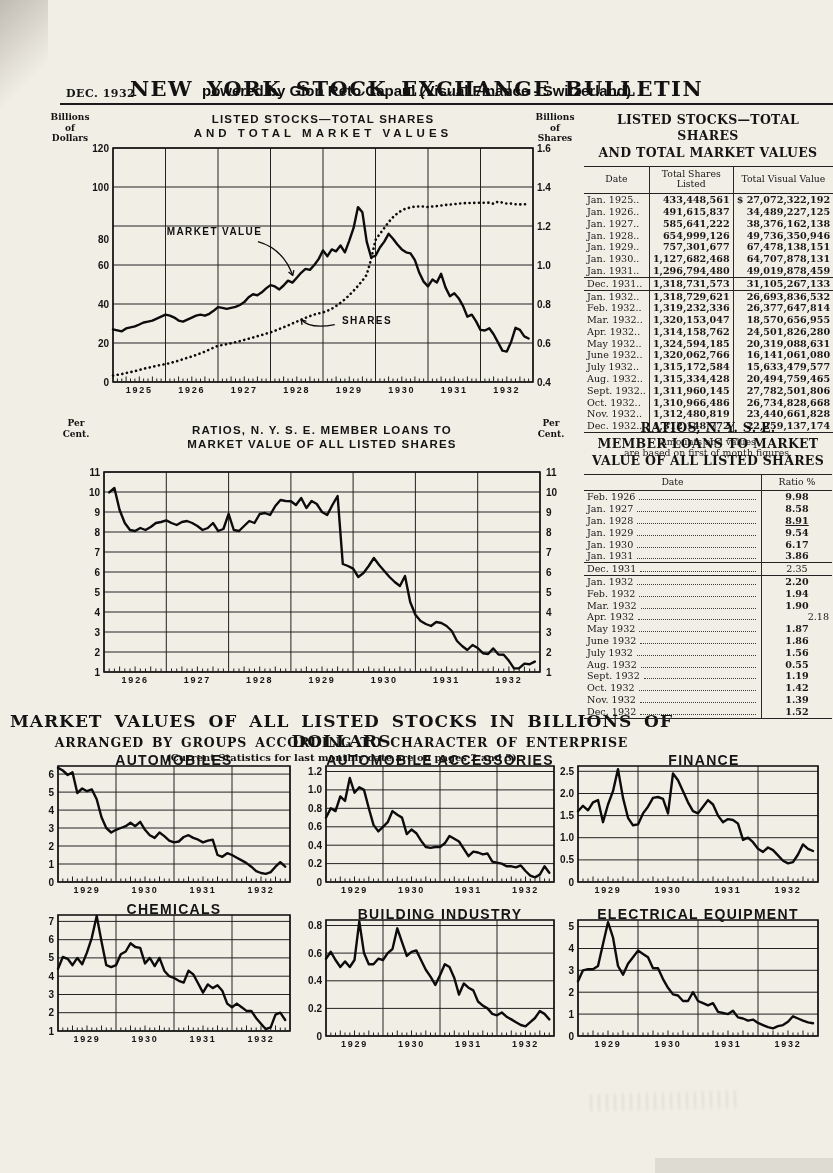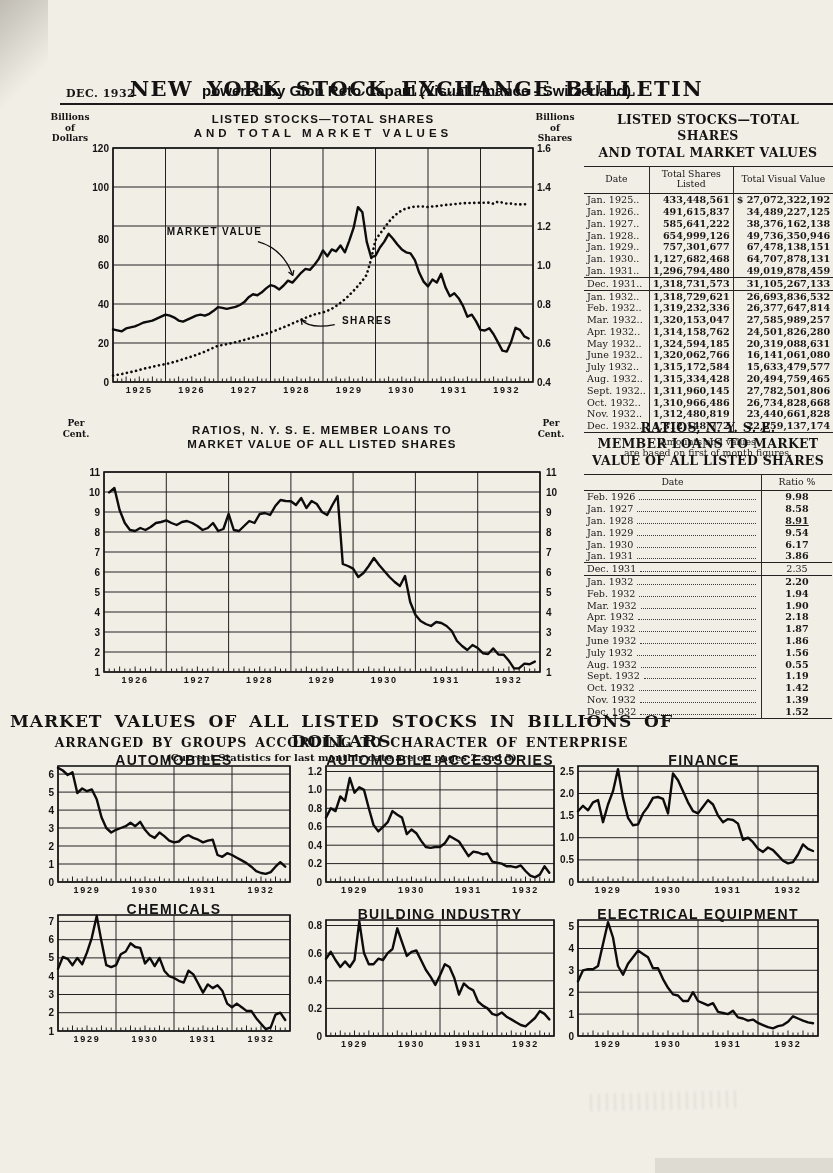--- a/index.html
+++ b/index.html
@@ -858,21 +858,21 @@
             <td class="num">26,693,836,532</td>
           </tr>
           <tr>
             <td class="datec">Feb. 1932..</td>
             <td class="num">1,319,232,336</td>
             <td class="num">26,377,647,814</td>
           </tr>
           <tr>
             <td class="datec">Mar. 1932..</td>
             <td class="num">1,320,153,047</td>
-            <td class="num">27,585,989,257</td>
+            <td class="num">18,570,656,955</td>
           </tr>
           <tr>
             <td class="datec">Apr. 1932..</td>
             <td class="num">1,314,158,762</td>
             <td class="num">24,501,826,280</td>
           </tr>
           <tr>
             <td class="datec">May 1932..</td>
             <td class="num">1,324,594,185</td>
             <td class="num">20,319,088,631</td>
@@ -1028,21 +1028,21 @@
             </td>
             <td style="font-weight: bold;">1.90</td>
           </tr>
           <tr>
             <td class="datec">
               <div class="dl">
                 <span>Apr. 1932</span>
                 <span class="leader"></span>
               </div>
             </td>
-            <td style="font-weight: bold;">2.18</td>
+            <td style="font-weight: normal; text-align: right;">2.18</td>
           </tr>
           <tr>
             <td class="datec">
               <div class="dl">
                 <span>May 1932</span>
                 <span class="leader"></span>
               </div>
             </td>
             <td style="font-weight: bold;">1.87</td>
           </tr>

